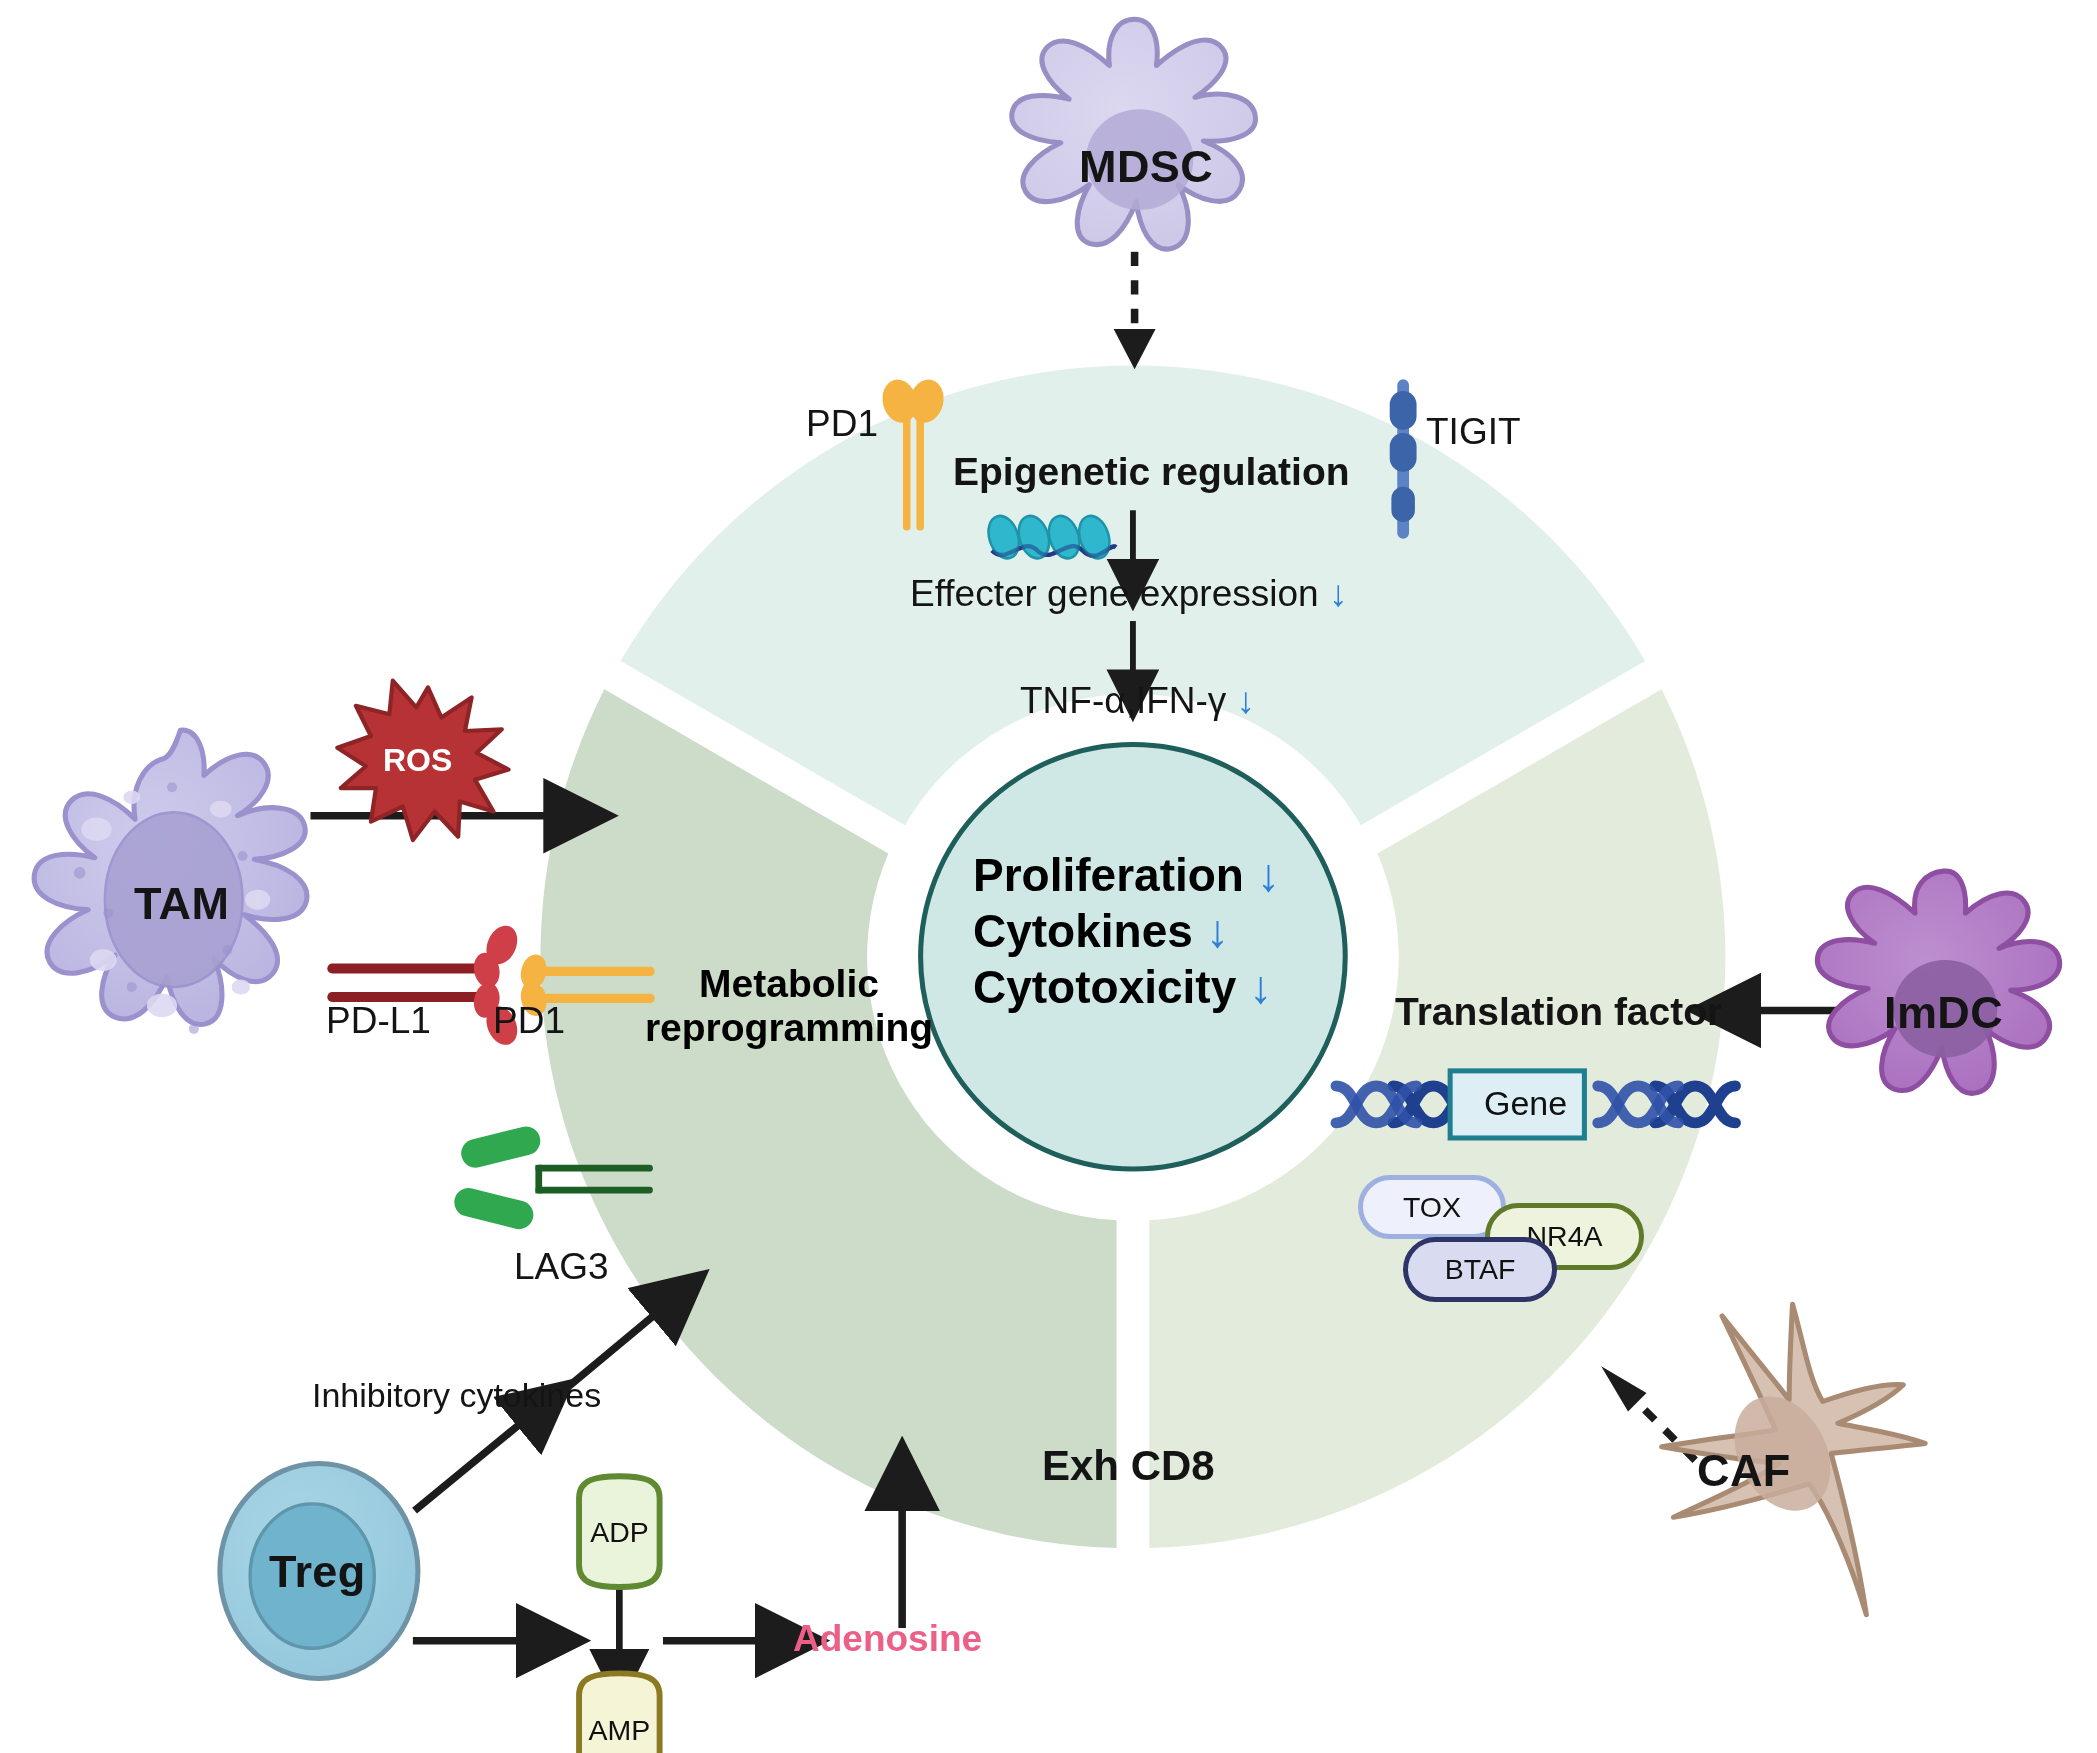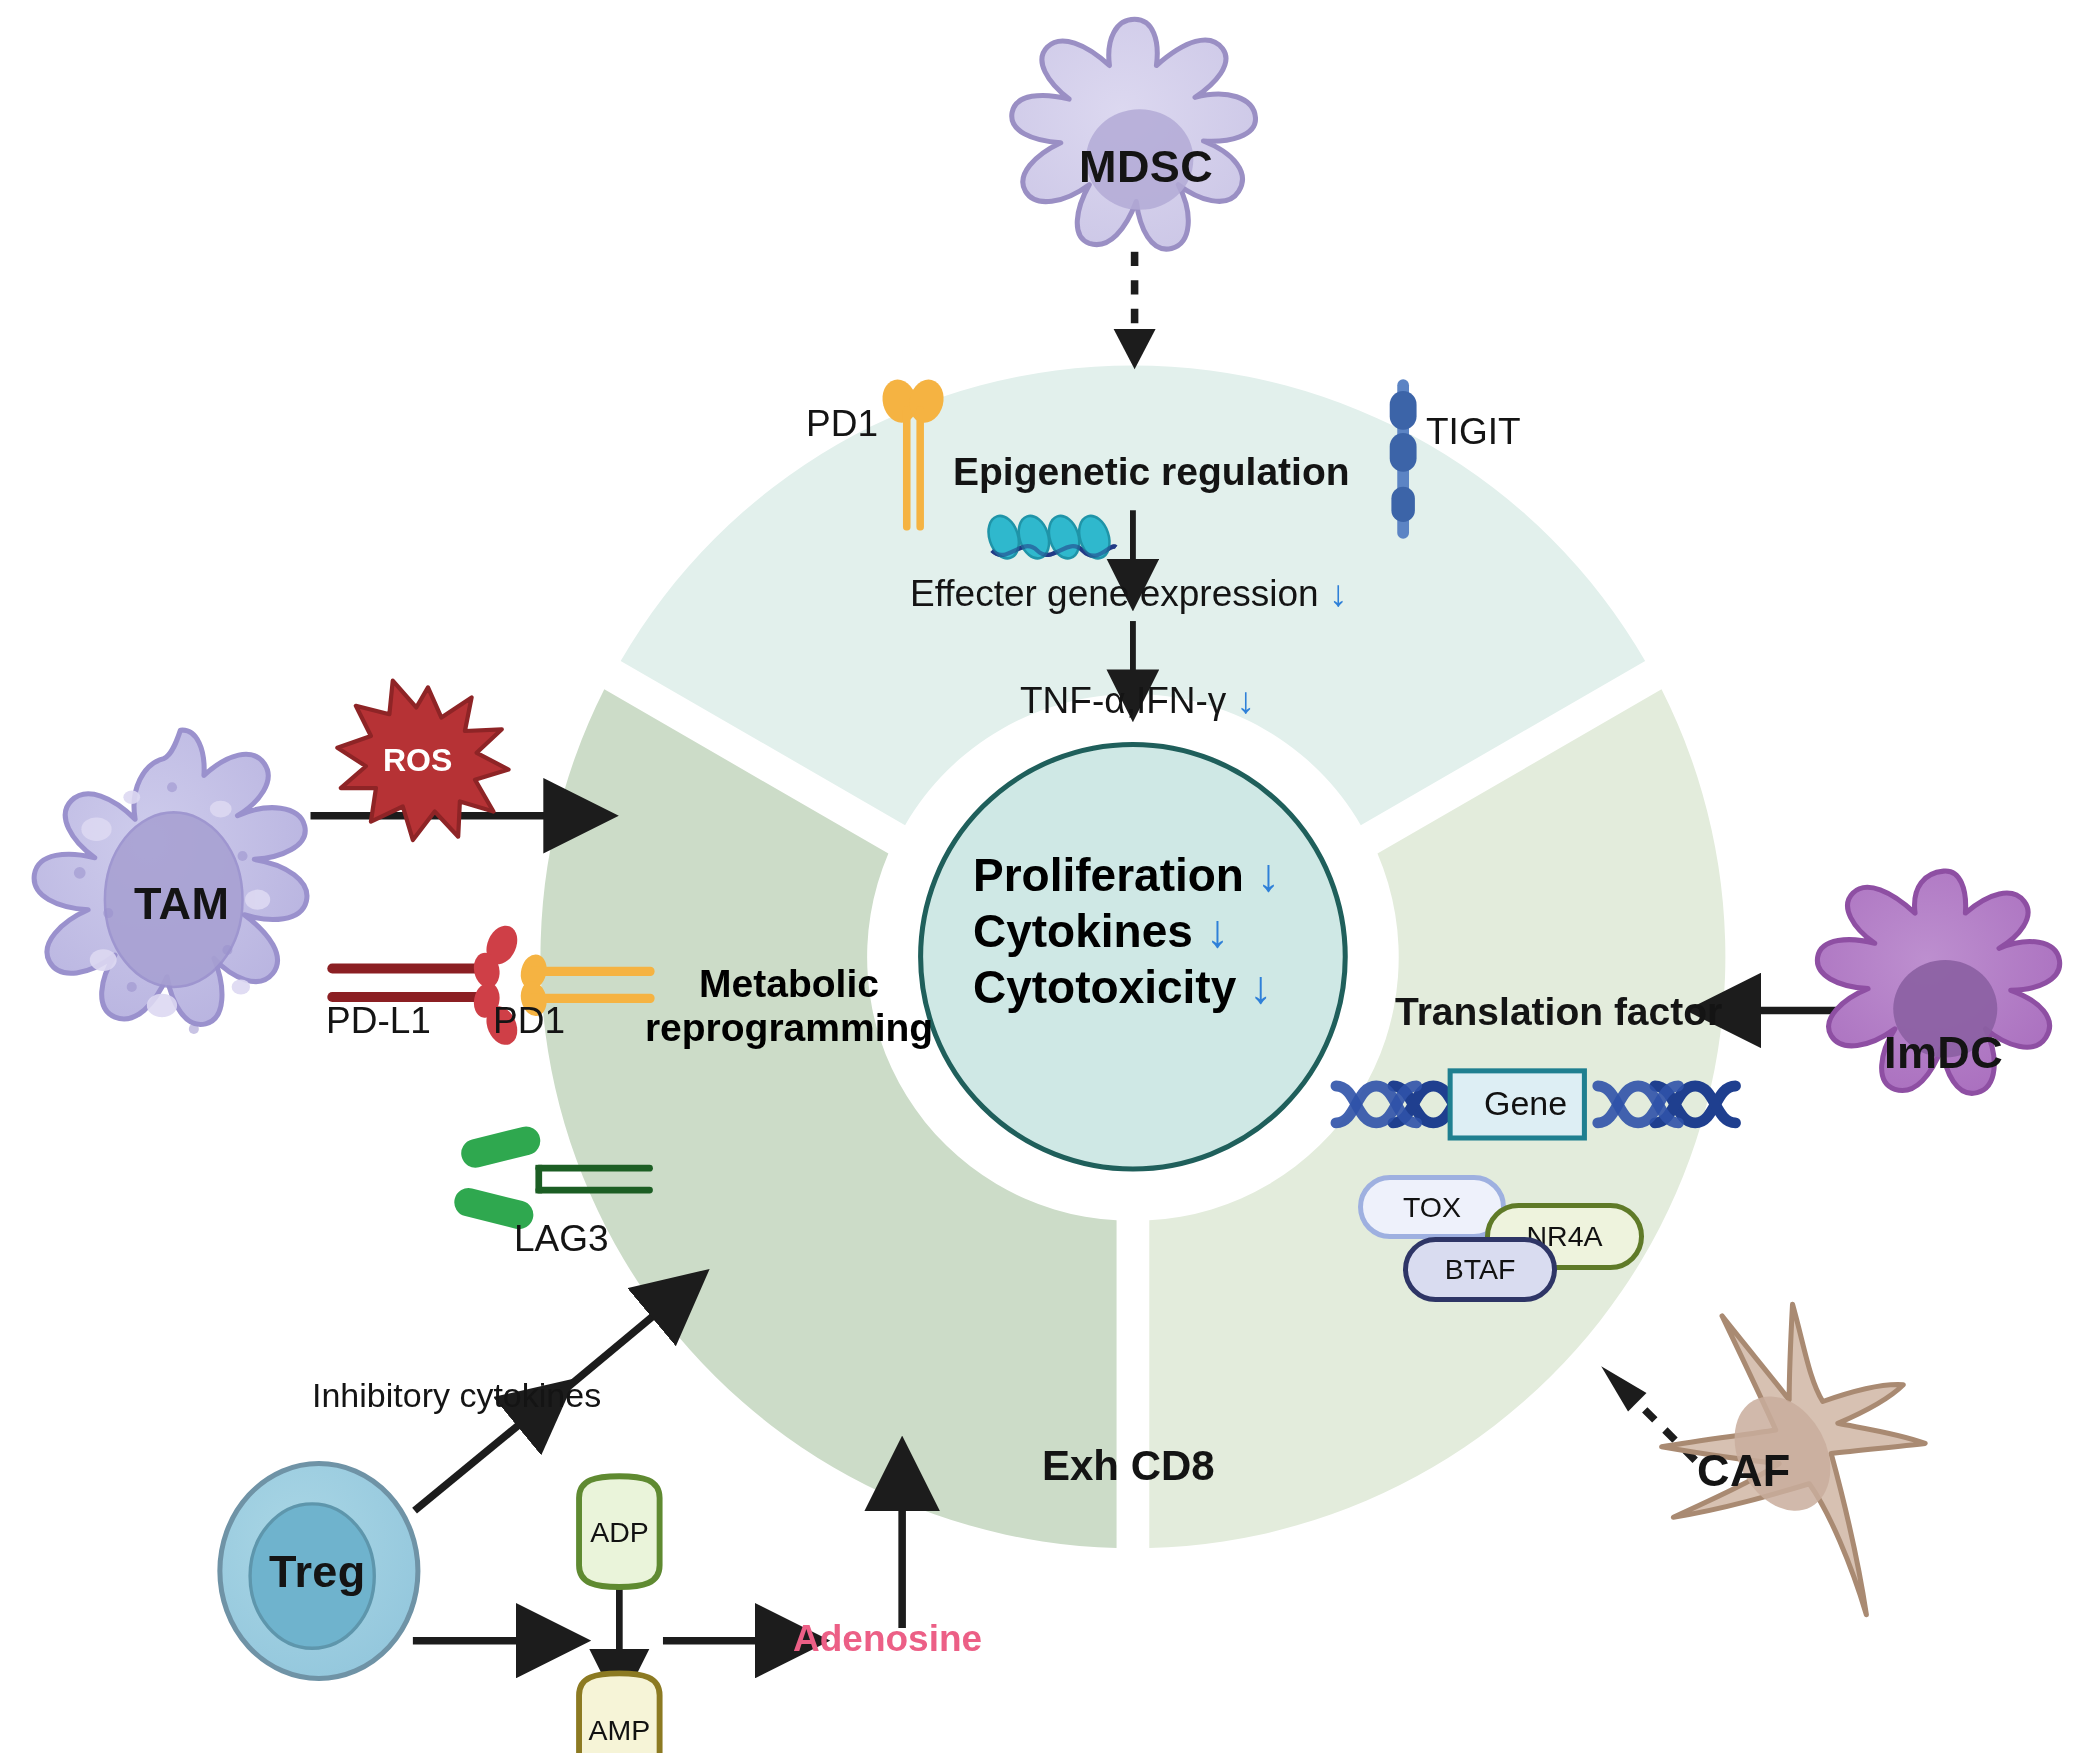--- a/index.html
+++ b/index.html
@@ -280,31 +280,31 @@
                L48,40 C48,62 28,66 0,66 C-28,66 -48,62 -48,40 Z" fill="#eaf4da" stroke="#5f8a31" stroke-width="7"></path>
     </g>
     <g transform="translate(738,2060)">
       <path d="M-48,-40 C-48,-62 -28,-66 0,-66 C28,-66 48,-62 48,-40
                L48,40 C48,62 28,66 0,66 C-28,66 -48,62 -48,40 Z" fill="#f6f4d7" stroke="#8c7a22" stroke-width="7"></path>
     </g>
   </svg>
 
   <div class="lbl cell-tag" style="left:1079px;top:141px;">MDSC</div>
   <div class="lbl cell-tag" style="left:134px;top:878px;">TAM</div>
-  <div class="lbl cell-tag" style="left:1884px;top:987px;margin-top:40px;">ImDC</div>
+  <div class="lbl cell-tag" style="left:1884px;top:987px;">ImDC</div>
   <div class="lbl cell-tag" style="left:1697px;top:1445px;">CAF</div>
   <div class="lbl cell-tag" style="left:269px;top:1546px;">Treg</div>
 
   <div class="lbl ros-txt" style="left:383px;top:742px;">ROS</div>
 
   <div class="lbl plain" style="left:806px;top:403px;">PD1</div>
   <div class="lbl plain" style="left:1426px;top:411px;">TIGIT</div>
   <div class="lbl plain" style="left:326px;top:1000px;">PD-L1</div>
   <div class="lbl plain" style="left:493px;top:1000px;">PD1</div>
-  <div class="lbl plain" style="left:514px;top:1218px;">LAG3</div>
+  <div class="lbl plain" style="left:514px;top:1246px;">LAG3</div>
 
   <div class="lbl sector-title" style="left:953px;top:450px;">Epigenetic regulation</div>
 
   <div class="lbl plain" style="left:910px;top:573px;">
     <span>Effecter gene expression</span><span class="dn">&nbsp;↓</span>
   </div>
 
   <div class="lbl plain" style="left:1020px;top:680px;">
     <span>TNF-α,IFN-γ</span><span class="dn">&nbsp;↓</span>
   </div>

